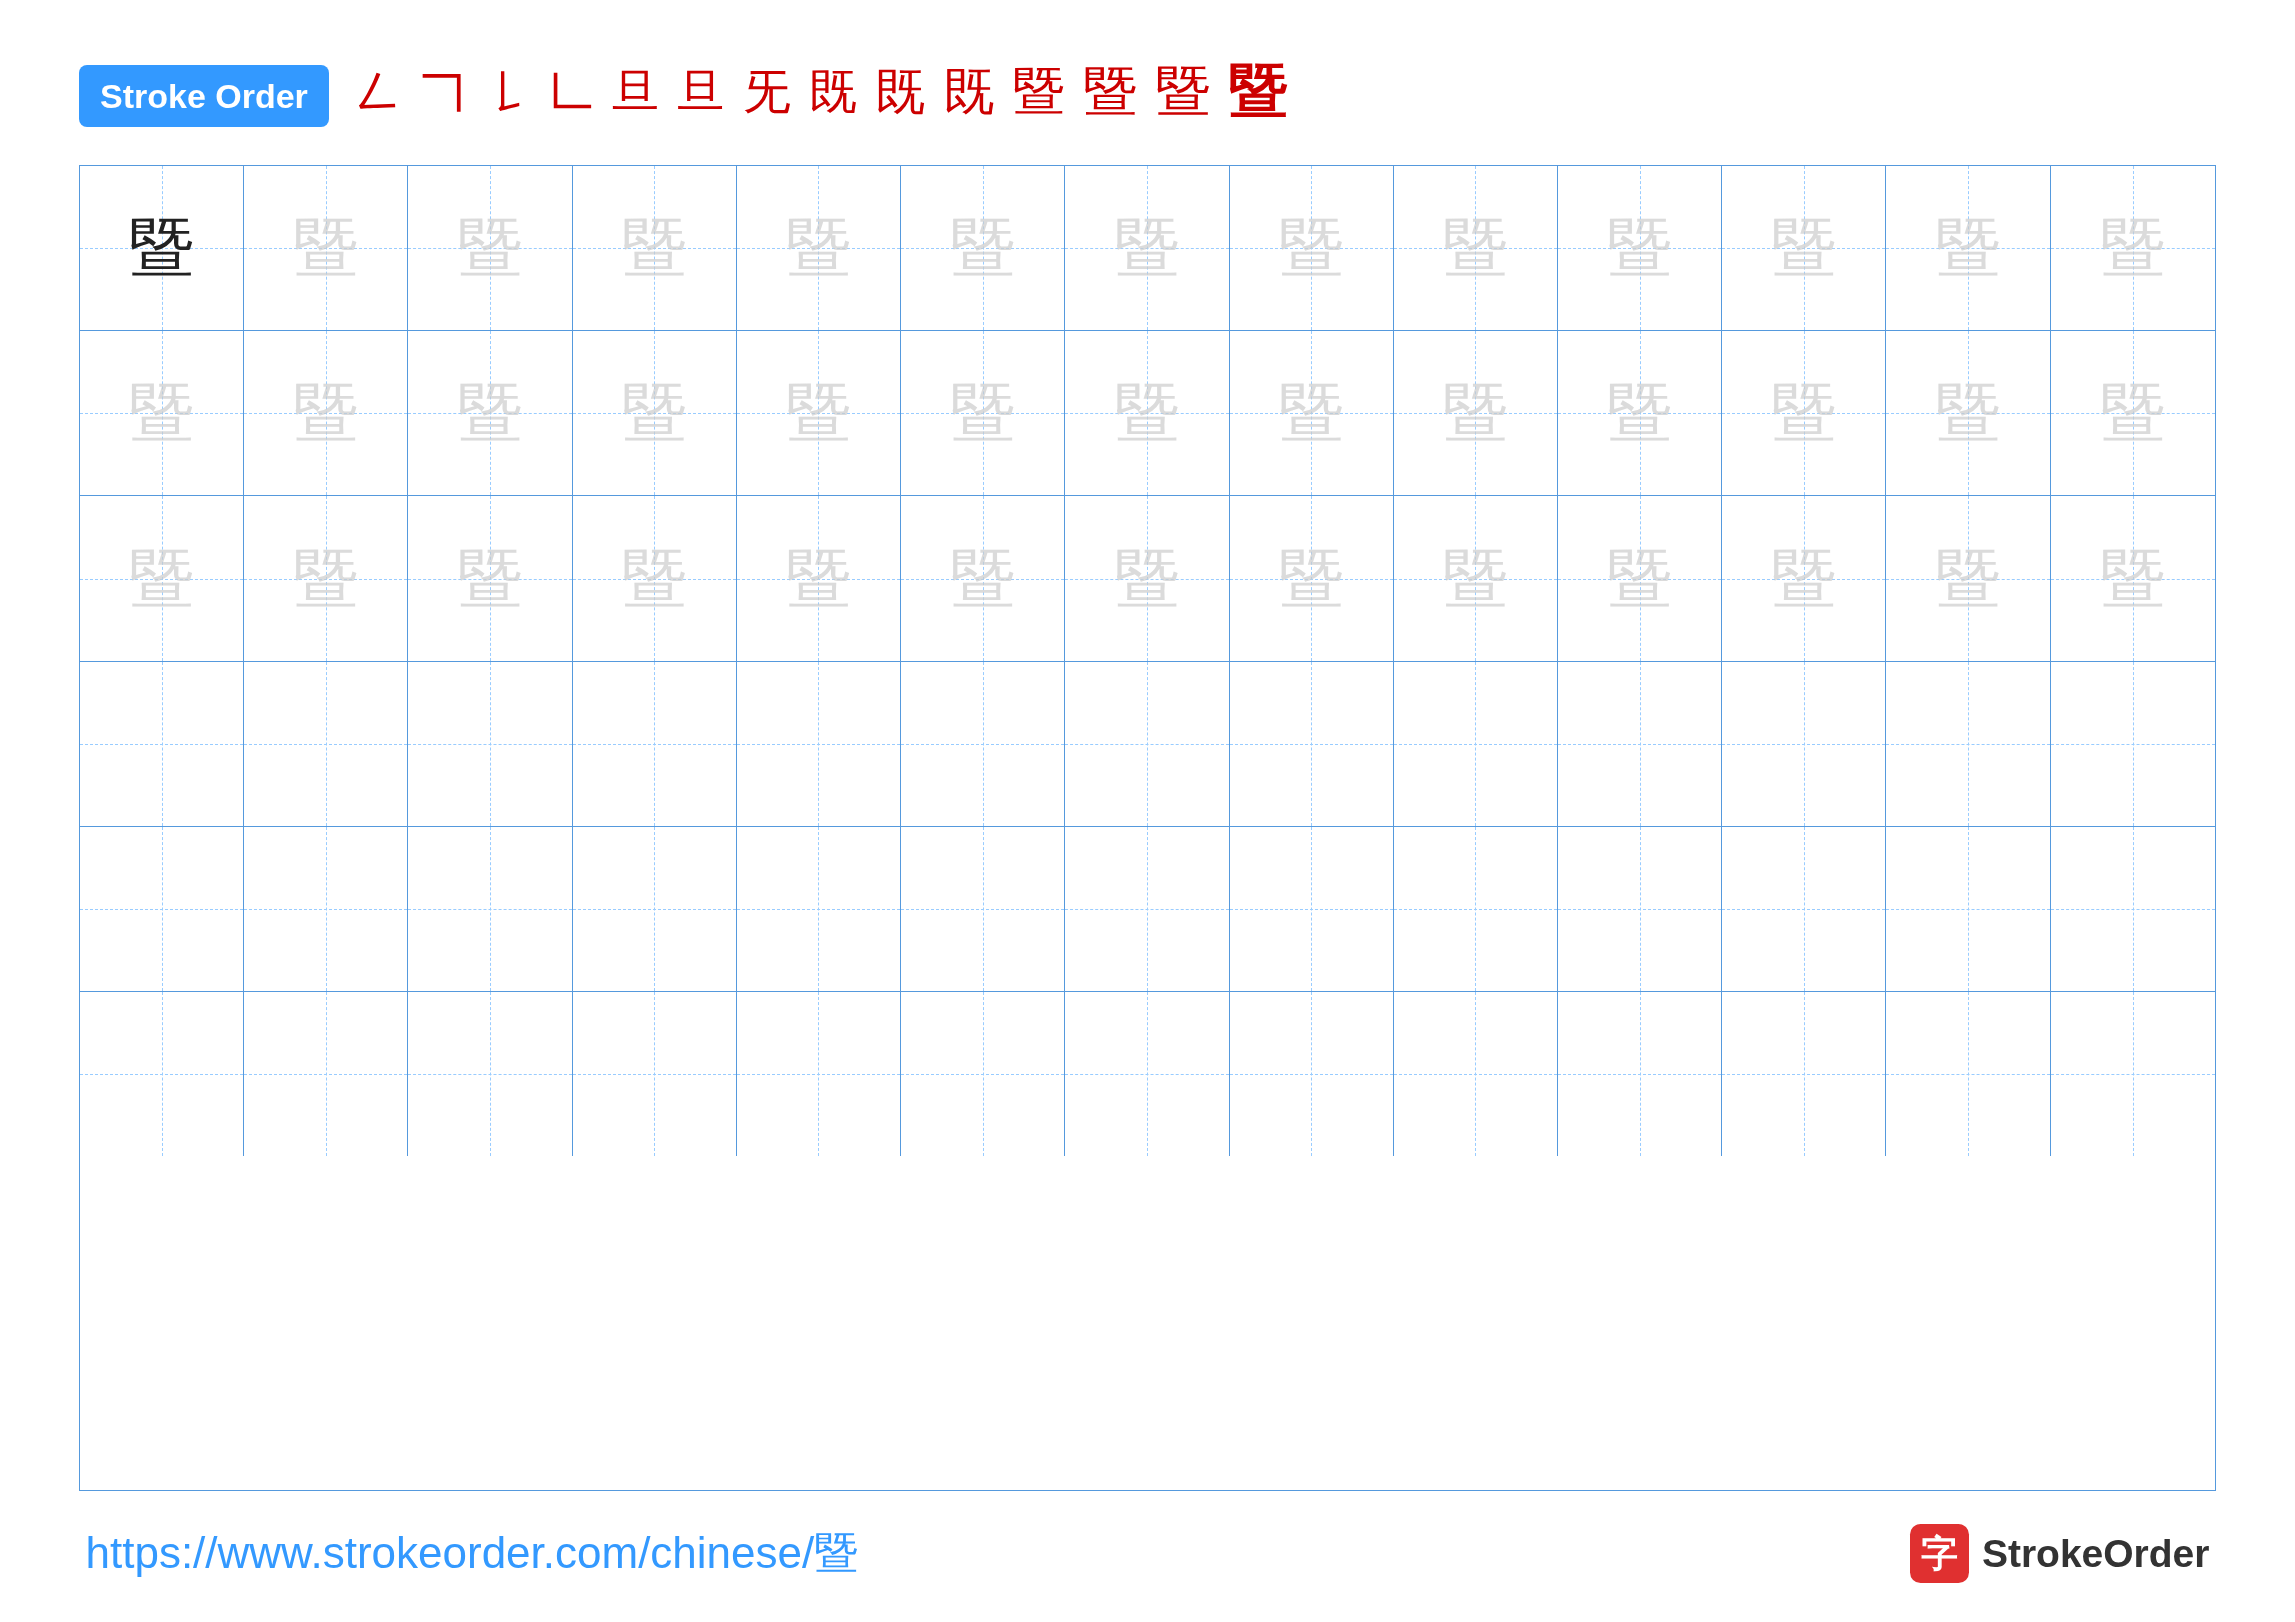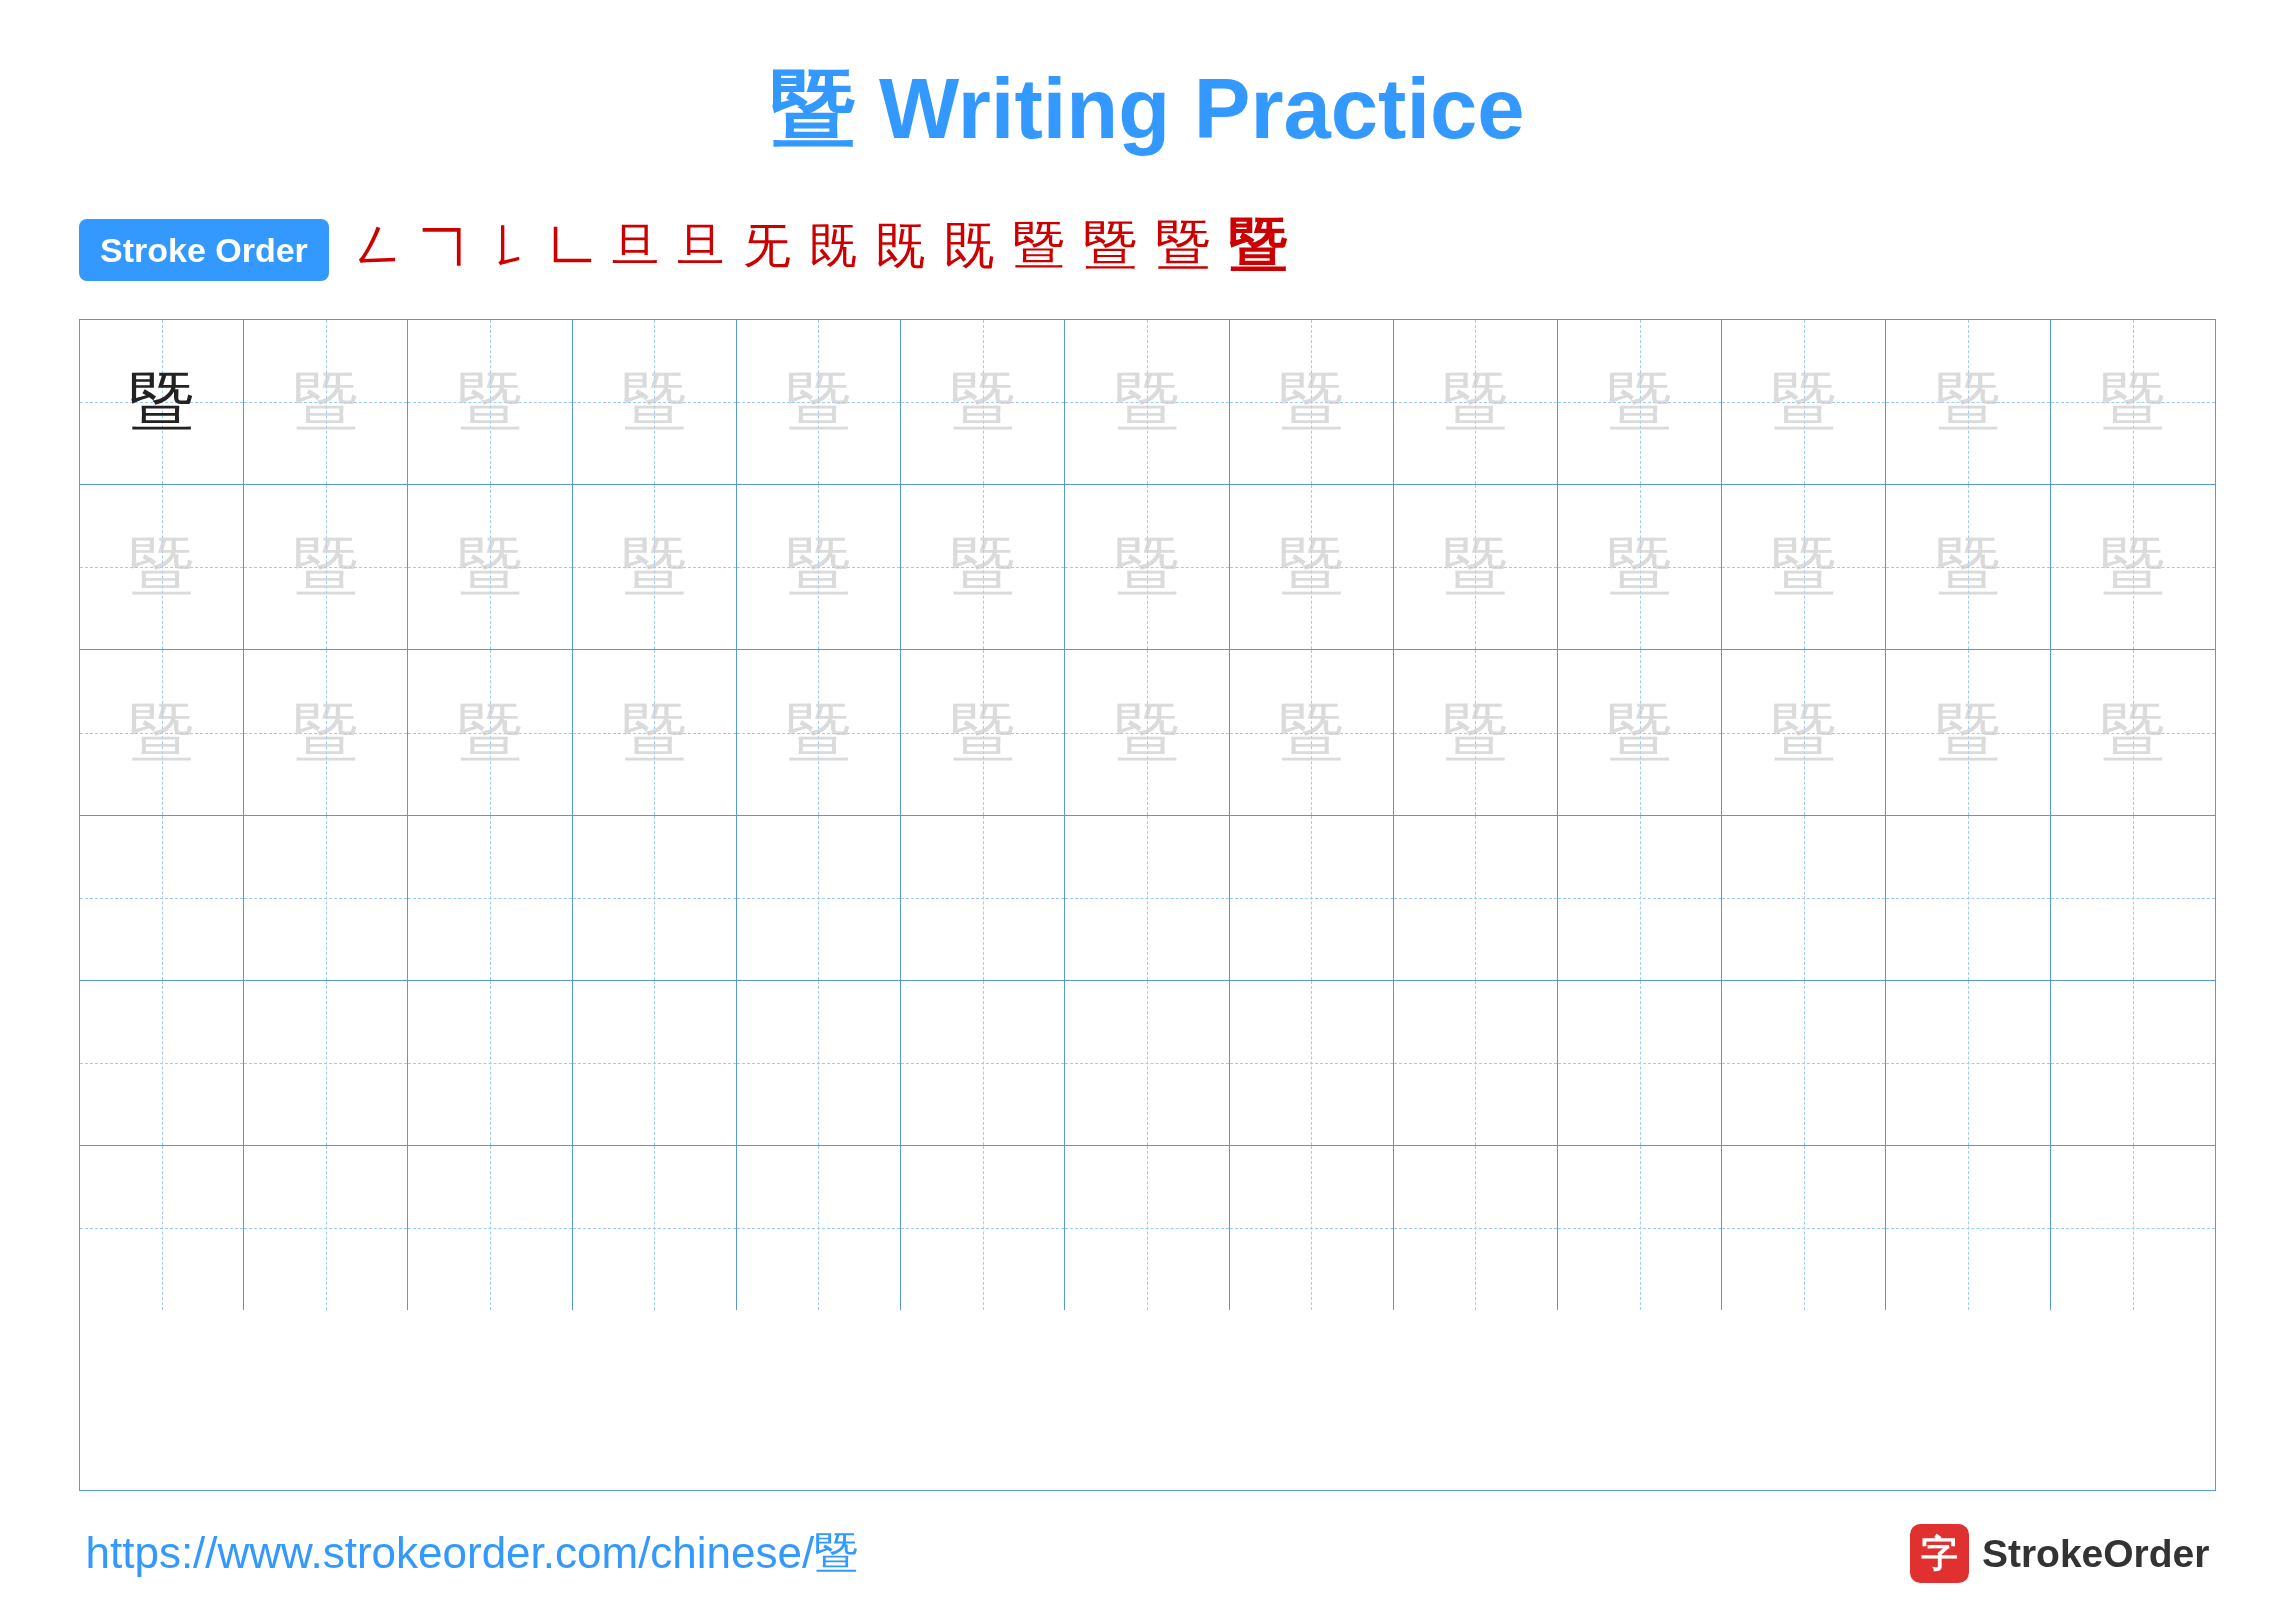--- a/index.html
+++ b/index.html
@@ -175,23 +175,20 @@
       color: #fff;
       font-size: 37px;
       font-family: serif;
     }
   </style>
 </head>
 <body>
 
 <div class="page">
 
-  <div class="title">
-    <span class="chinese-char">暨</span><span> Writing Practice</span>
-  </div>
 
   <div class="stroke-order-row">
     <div class="stroke-order-badge">Stroke Order</div>
     <div class="stroke-order-chars">
 
       <span class="stroke-char" style="font-size:46px;">𠃋</span>
       <span class="stroke-char" style="font-size:46px;">𠃍</span>
       <span class="stroke-char" style="font-size:46px;">𠄌</span>
       <span class="stroke-char" style="font-size:46px; font-family:serif;">𠃊</span>
       <span class="stroke-char" style="font-size:47px; font-family:serif;">旦</span>

